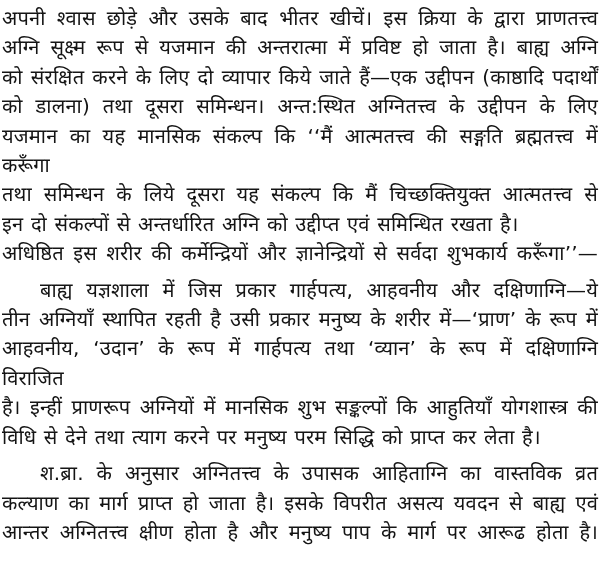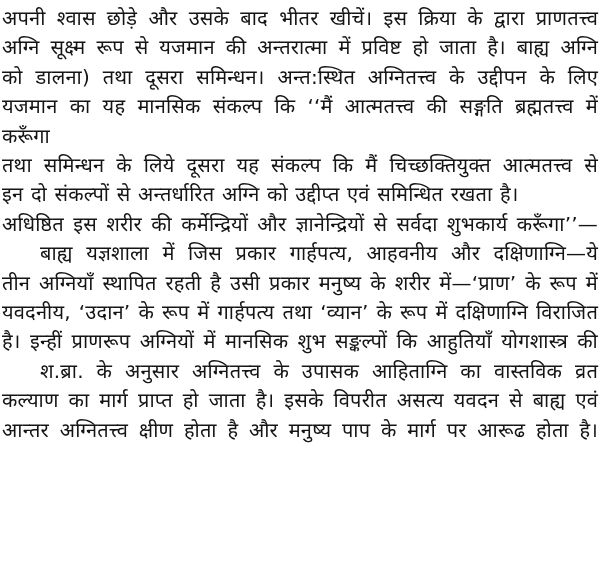--- a/index.html
+++ b/index.html
@@ -11,21 +11,21 @@
     position: relative;
     width: 600px;
     height: 578px;
     background: #ffffff;
     color: #141414;
     font-family: "DejaVu Sans", "Liberation Serif", sans-serif;
     padding: 4px 2px 0 2px;
     overflow: hidden;
   }
   .para { display: block; }
-  .para + .para { }
+  .para + .para { margin-top: 7px; }
   .line {
     font-size: 20px;
     line-height: 29.4px;
     text-align: justify;
     text-align-last: justify;
     letter-spacing: 0.2px;
     word-spacing: 1px;
   }
   .line.last {
     text-align-last: left;
@@ -35,32 +35,34 @@
   }
 </style>
 </head>
 <body>
 
 <div class="page">
 
   <div class="para">
     <div class="line">अपनी श्वास छोड़े और उसके बाद भीतर खीचें। इस क्रिया के द्वारा प्राणतत्त्व</div>
     <div class="line">अग्नि सूक्ष्म रूप से यजमान की अन्तरात्मा में प्रविष्ट हो जाता है। बाह्य अग्नि</div>
+    <div class="line">को संरक्षित करने के लिए दो व्यापार किये जाते हैं—एक उद्दीपन (काष्ठादि पदार्थों</div>
     <div class="line">को डालना) तथा दूसरा समिन्धन। अन्त:स्थित अग्नितत्त्व के उद्दीपन के लिए</div>
     <div class="line">यजमान का यह मानसिक संकल्प कि ‘‘मैं आत्मतत्त्व की सङ्गति ब्रह्मतत्त्व में करूँगा</div>
     <div class="line">तथा समिन्धन के लिये दूसरा यह संकल्प कि मैं चिच्छक्तियुक्त आत्मतत्त्व से</div>
     <div class="line last">इन दो संकल्पों से अन्तर्धारित अग्नि को उद्दीप्त एवं समिन्धित रखता है।</div>
     <div class="line">अधिष्ठित इस शरीर की कर्मेन्द्रियों और ज्ञानेन्द्रियों से सर्वदा शुभकार्य करूँगा’’—</div>
   </div>
 
   <div class="para indent">
     <div class="line">बाह्य यज्ञशाला में जिस प्रकार गार्हपत्य, आहवनीय और दक्षिणाग्नि—ये</div>
     <div class="line">तीन अग्नियाँ स्थापित रहती है उसी प्रकार मनुष्य के शरीर में—‘प्राण’ के रूप में</div>
-    <div class="line">यवदनीय, ‘उदान’ के रूप में गार्हपत्य तथा ‘व्यान’ के रूप में दक्षिणाग्नि विराजित</div>
+    <div class="line">आहवनीय, ‘उदान’ के रूप में गार्हपत्य तथा ‘व्यान’ के रूप में दक्षिणाग्नि विराजित</div>
     <div class="line">है। इन्हीं प्राणरूप अग्नियों में मानसिक शुभ सङ्कल्पों कि आहुतियाँ योगशास्त्र की</div>
+    <div class="line last">विधि से देने तथा त्याग करने पर मनुष्य परम सिद्धि को प्राप्त कर लेता है।</div>
   </div>
 
   <div class="para indent">
     <div class="line">श.ब्रा. के अनुसार अग्नितत्त्व के उपासक आहिताग्नि का वास्तविक व्रत</div>
     <div class="line">कल्याण का मार्ग प्राप्त हो जाता है। इसके विपरीत असत्य यवदन से बाह्य एवं</div>
     <div class="line">आन्तर अग्नितत्त्व क्षीण होता है और मनुष्य पाप के मार्ग पर आरूढ होता है।</div>
 
   </div>
 
 </div>

